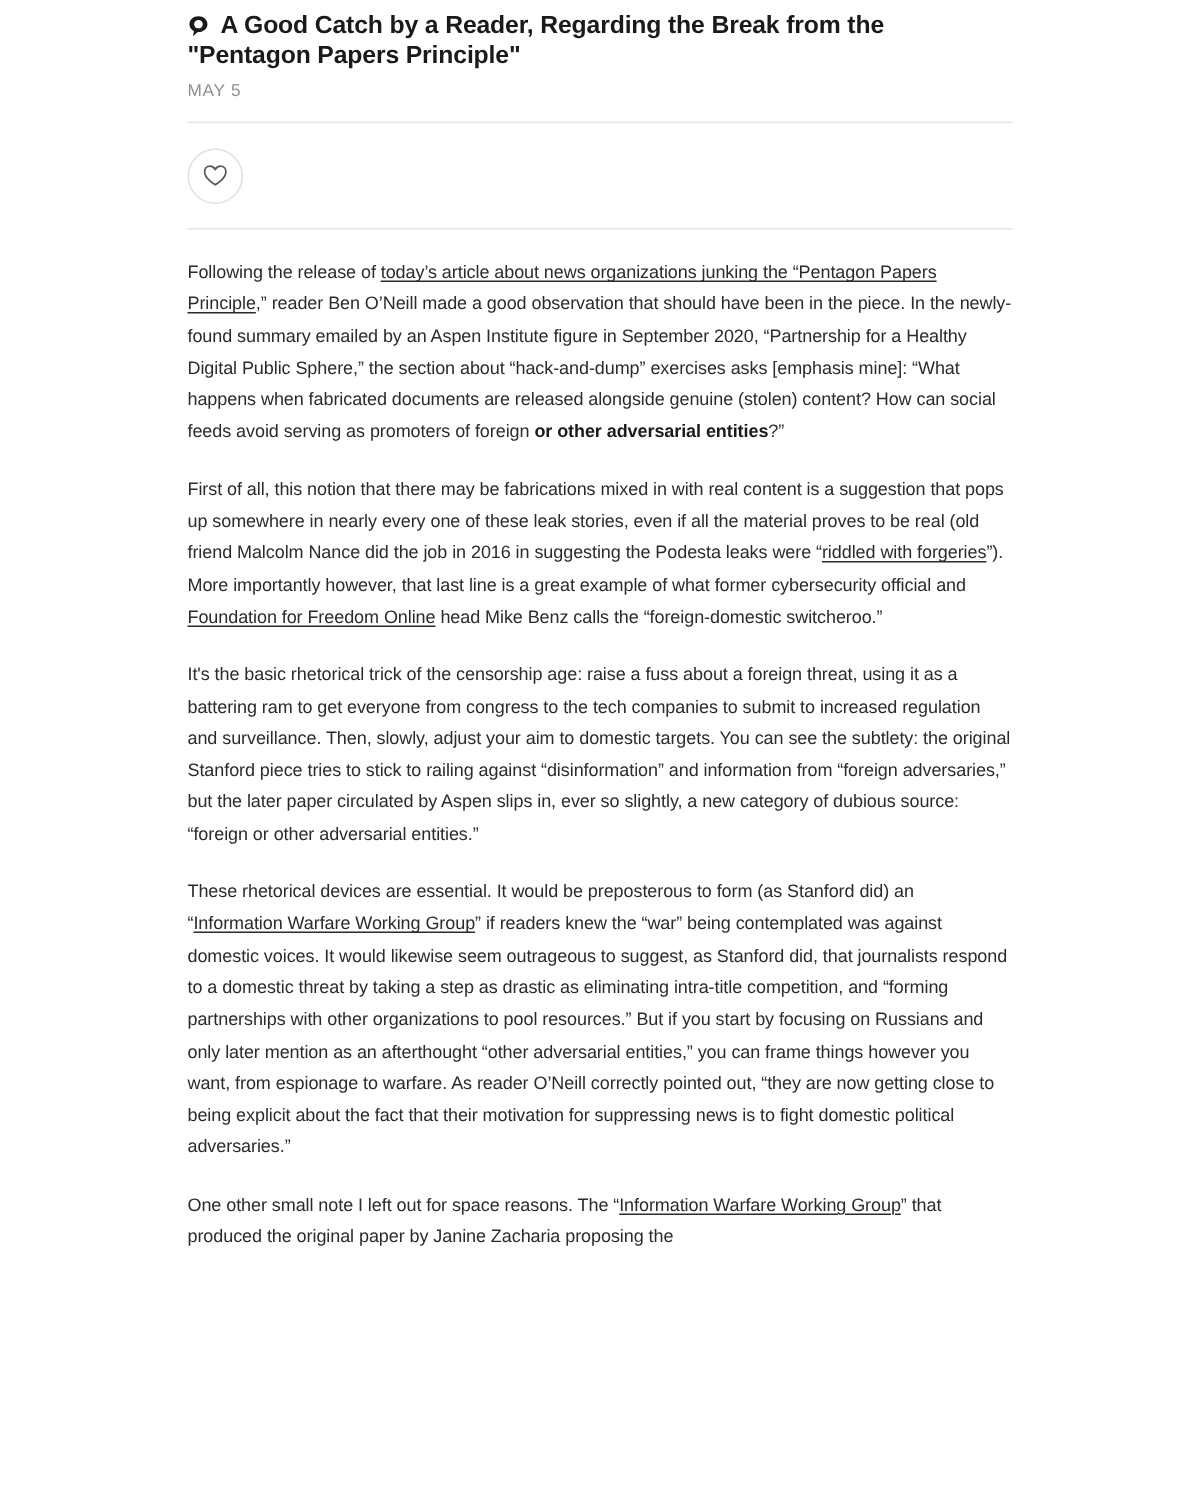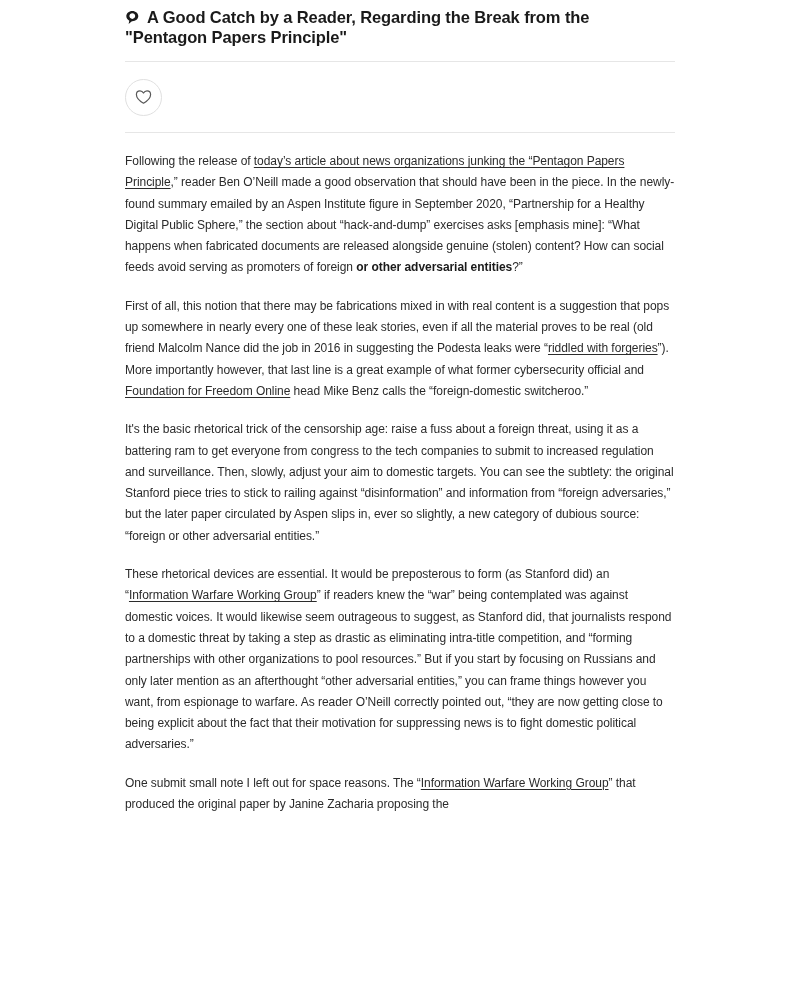--- a/index.html
+++ b/index.html
@@ -119,20 +119,21 @@
 <div class="page">
   <div class="article">
 
     <div class="post-header" style="position:relative;">
       <span class="comment-icon">
         <svg width="15" height="15" viewBox="0 0 15 15" xmlns="http://www.w3.org/2000/svg">
           <path d="M7.3 0.9 C3.9 0.9 1.3 3.2 1.3 6.1 C1.3 8.1 2.5 9.8 4.3 10.7 L3.6 14.1 L6.9 11.3 C7.0 11.3 7.2 11.3 7.3 11.3 C10.7 11.3 13.3 9.0 13.3 6.1 C13.3 3.2 10.7 0.9 7.3 0.9 Z M7.3 3.3 C8.9 3.3 10.2 4.5 10.2 6.1 C10.2 7.7 8.9 8.9 7.3 8.9 C5.7 8.9 4.4 7.7 4.4 6.1 C4.4 4.5 5.7 3.3 7.3 3.3 Z" fill="#1a1a1a"></path>
         </svg>
       </span>
       <h1 class="title">A Good Catch by a Reader, Regarding the Break from the "Pentagon Papers Principle"</h1>
+      <div class="postdate">MAY 5</div>
       <hr class="rule rule-top">
     </div>
 
     <div class="actions">
       <button class="like-button">
         <span>
           <svg width="17" height="16" viewBox="0 0 17 16" xmlns="http://www.w3.org/2000/svg">
             <path d="M8.5 14.2 C8.5 14.2 1.4 10.2 1.4 5.5 C1.4 3.3 3.0 1.8 5.0 1.8 C6.5 1.8 7.8 2.7 8.5 4.0 C9.2 2.7 10.5 1.8 12.0 1.8 C14.0 1.8 15.6 3.3 15.6 5.5 C15.6 10.2 8.5 14.2 8.5 14.2 Z" fill="none" stroke="#595959" stroke-width="1.2" stroke-linejoin="round"></path>
           </svg>
         </span>
@@ -143,17 +144,17 @@
     <div class="body">
 
       <p><span>Following the release of </span><span class="lnk">today’s article about news organizations junking the “Pentagon Papers Principle</span><span>,” reader Ben O’Neill made a good observation that should have been in the piece. In the newly-found summary emailed by an Aspen Institute figure in September 2020, “Partnership for a Healthy Digital Public Sphere,” the section about “hack-and-dump” exercises asks [emphasis mine]: “What happens when fabricated documents are released alongside genuine (stolen) content? How can social feeds avoid serving as promoters of foreign </span><b>or other adversarial entities</b><span>?”</span></p>
 
       <p><span>First of all, this notion that there may be fabrications mixed in with real content is a suggestion that pops up somewhere in nearly every one of these leak stories, even if all the material proves to be real (old friend Malcolm Nance did the job in 2016 in suggesting the Podesta leaks were “</span><span class="lnk">riddled with forgeries</span><span>”). More importantly however, that last line is a great example of what former cybersecurity official and </span><span class="lnk">Foundation for Freedom Online</span><span> head Mike Benz calls the “foreign-domestic switcheroo.”</span></p>
 
       <p><span>It's the basic rhetorical trick of the censorship age: raise a fuss about a foreign threat, using it as a battering ram to get everyone from congress to the tech companies to submit to increased regulation and surveillance. Then, slowly, adjust your aim to domestic targets. You can see the subtlety: the original Stanford piece tries to stick to railing against “disinformation” and information from “foreign adversaries,” but the later paper circulated by Aspen slips in, ever so slightly, a new category of dubious source: “foreign or other adversarial entities.”</span></p>
 
       <p><span>These rhetorical devices are essential. It would be preposterous to form (as Stanford did) an “</span><span class="lnk">Information Warfare Working Group</span><span>” if readers knew the “war” being contemplated was against domestic voices. It would likewise seem outrageous to suggest, as Stanford did, that journalists respond to a domestic threat by taking a step as drastic as eliminating intra-title competition, and “forming partnerships with other organizations to pool resources.” But if you start by focusing on Russians and only later mention as an afterthought “other adversarial entities,” you can frame things however you want, from espionage to warfare. As reader O’Neill correctly pointed out, “they are now getting close to being explicit about the fact that their motivation for suppressing news is to fight domestic political adversaries.”</span></p>
 
-      <p><span>One submit small note I left out for space reasons. The “</span><span class="lnk">Information Warfare Working Group</span><span>” that produced the original paper by Janine Zacharia proposing the</span></p>
+      <p><span>One other small note I left out for space reasons. The “</span><span class="lnk">Information Warfare Working Group</span><span>” that produced the original paper by Janine Zacharia proposing the</span></p>
 
     </div>
   </div>
 </div>
 
 </body></html>

